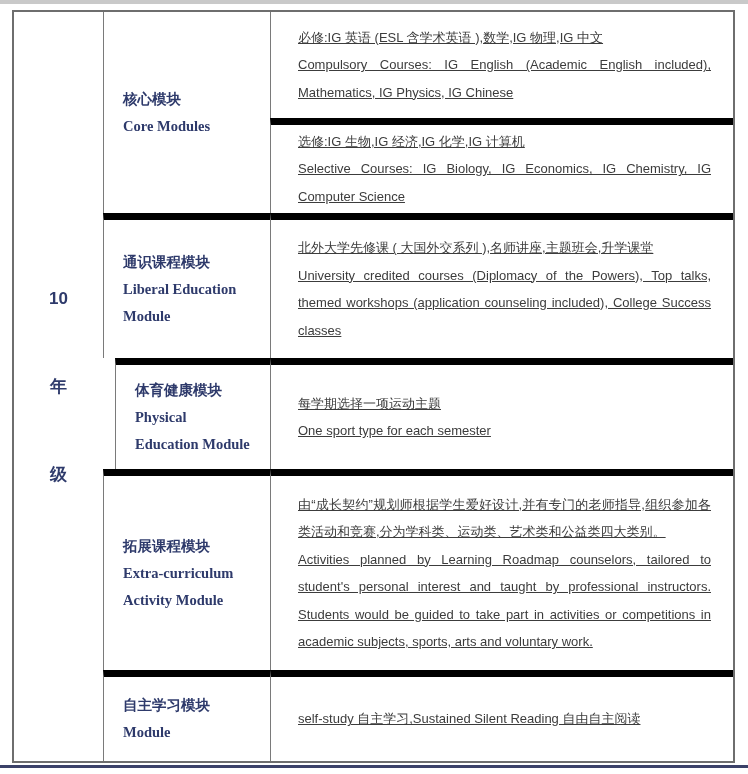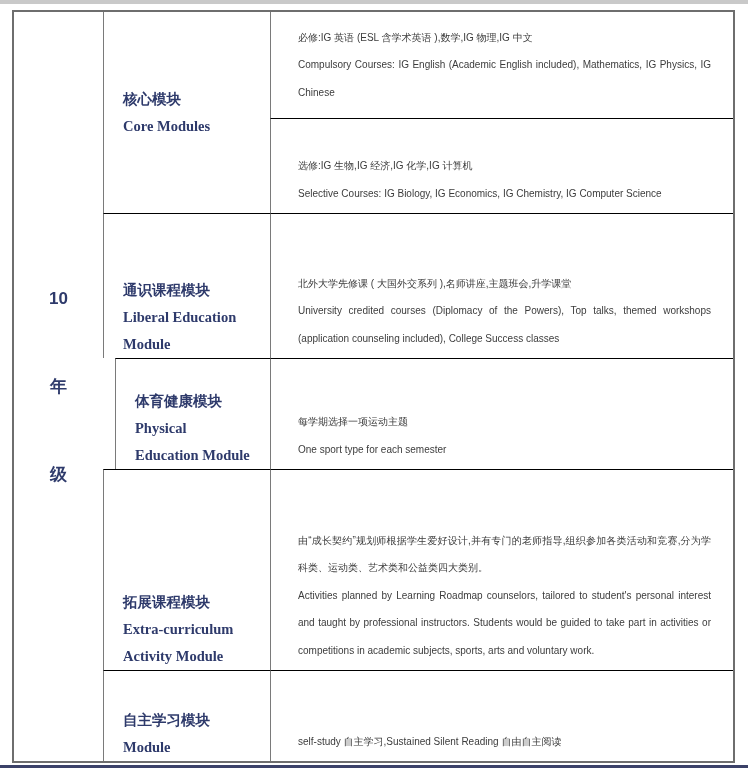--- a/index.html
+++ b/index.html
@@ -37,21 +37,21 @@
     grid-template-columns: 89px 167px 1fr;
     grid-template-rows: 106px 95px 145px 111px 201px 1fr;
   }
   .cell {
     box-sizing: border-box;
     display: flex;
     flex-direction: column;
     justify-content: center;
   }
   .bl { border-left: 1px solid #7a7a7a; }
-  .bt { border-top: 1px solid #000000; justify-content: flex-end; }
+  .bt { border-top: 7px solid #000000; }
 
   
   .grade-cell {
     grid-column: 1;
     grid-row: 1 / 7;
     align-items: center;
     gap: 68px;
     color: #2e3a6b;
     font-weight: bold;
     font-size: 17px;
@@ -73,22 +73,23 @@
   .module-liberal   { grid-row: 3; }
   .module-physical  { grid-row: 4; margin-left: 12px; }
   .module-extra     { grid-row: 5; }
   .module-autonomy  { grid-row: 6; }
 
   
   .content-cell {
     grid-column: 3;
     padding: 6px 22px 6px 27px;
     color: #3c3c3c;
-    font-size: 10px;
+    font-size: 13px;
     line-height: 27.5px;
+    text-decoration: underline;
   }
   .content-cell p {
     margin: 0;
     text-align: justify;
   }
   .row1a { grid-row: 1; }
   .row1b { grid-row: 2; }
   .row2  { grid-row: 3; }
   .row3  { grid-row: 4; }
   .row4  { grid-row: 5; }

